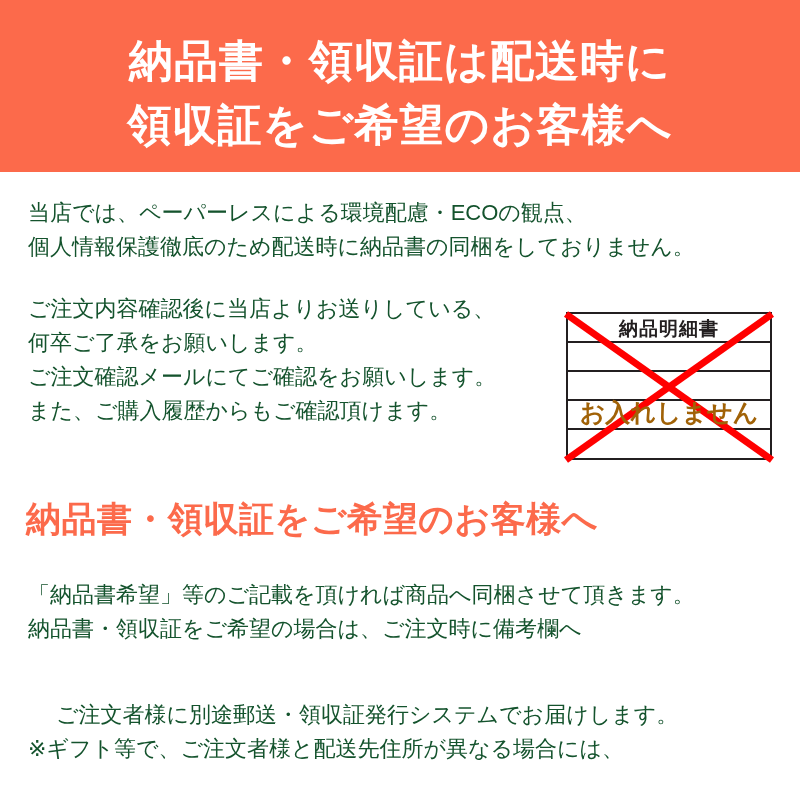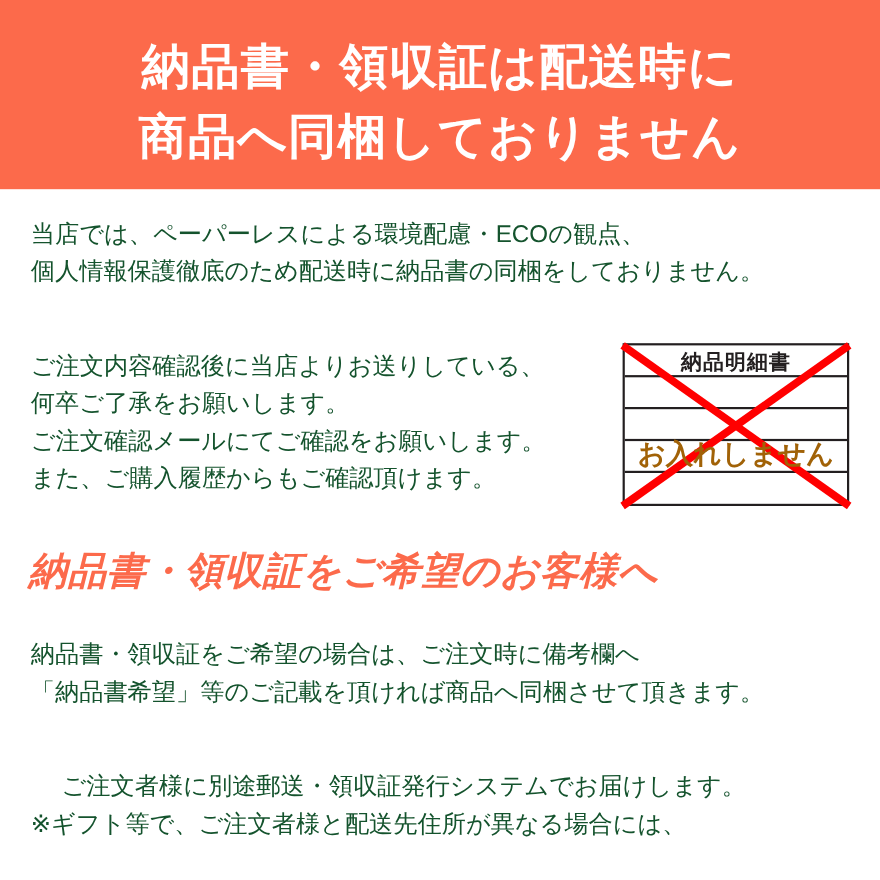--- a/index.html
+++ b/index.html
@@ -55,21 +55,21 @@
   .para {
     color: #14532d;
     font-size: 22px;
     line-height: 1.55;
     white-space: nowrap;
   }
 
   .block2 {
     position: absolute;
     left: 28px;
-    top: 316px;
+    top: 292px;
     width: 520px;
   }
 
   
   .slip {
     position: absolute;
     left: 566px;
     top: 312px;
     width: 206px;
     height: 148px;
@@ -124,21 +124,20 @@
   
   .sub-heading {
     position: absolute;
     left: 26px;
     top: 496px;
     color: #fc6a4b;
     font-size: 35px;
     font-weight: bold;
     white-space: nowrap;
     letter-spacing: 0.5px;
-    font-style: italic;
   }
 
   .block3 {
     position: absolute;
     left: 28px;
     top: 578px;
     width: 744px;
   }
   .block4 {
     position: absolute;
@@ -150,21 +149,21 @@
     padding-left: 28px;
   }
 </style>
 </head>
 <body>
 
 <div class="page">
 
   <div class="banner">
     <div class="banner-line">納品書・領収証は配送時に</div>
-    <div class="banner-line">商品へ同梱しておりません</div>
+    <div class="banner-line">領収証をご希望のお客様へ</div>
   </div>
 
   <div class="body-block">
     <div class="para">当店では、ペーパーレスによる環境配慮・ECOの観点、</div>
     <div class="para">個人情報保護徹底のため配送時に納品書の同梱をしておりません。</div>
   </div>
 
   <div class="block2">
     <div class="para">ご注文内容確認後に当店よりお送りしている、</div>
     <div class="para">何卒ご了承をお願いします。</div>
@@ -184,22 +183,22 @@
     <svg class="slip-x" viewBox="0 0 218 158">
       <line x1="6" y1="6" x2="212" y2="152" stroke="#ff0000" stroke-width="7"></line>
       <line x1="212" y1="6" x2="6" y2="152" stroke="#ff0000" stroke-width="7"></line>
     </svg>
     <div class="slip-note">お入れしません</div>
   </div>
 
   <div class="sub-heading">納品書・領収証をご希望のお客様へ</div>
 
   <div class="block3">
+    <div class="para">「納品書希望」等のご記載を頂ければ商品へ同梱させて頂きます。</div>
     <div class="para">納品書・領収証をご希望の場合は、ご注文時に備考欄へ</div>
-    <div class="para">「納品書希望」等のご記載を頂ければ商品へ同梱させて頂きます。</div>
   </div>
 
   <div class="block4">
     <div class="para indent2">ご注文者様に別途郵送・領収証発行システムでお届けします。</div>
     <div class="para">※ギフト等で、ご注文者様と配送先住所が異なる場合には、</div>
   </div>
 
 </div>
 
 </body></html>

